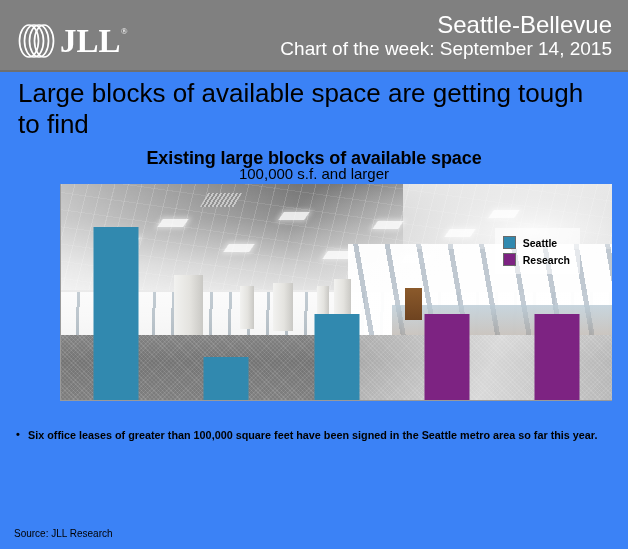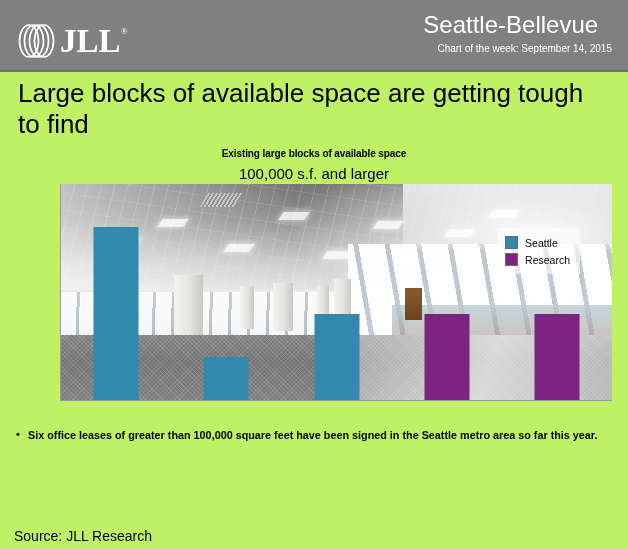--- a/index.html
+++ b/index.html
@@ -2,21 +2,21 @@
 <html><head>
 <meta charset="utf-8">
 <style>
   * { box-sizing: border-box; margin: 0; padding: 0; }
   html, body {
     width: 628px; height: 549px;
     background: #ffffff;
     font-family: "Liberation Sans", sans-serif;
     overflow: hidden;
   }
-  .page { position: relative; width: 628px; height: 549px; background: #bef264; }
+  .page { position: relative; width: 628px; height: 549px; background: #3b82f6; }
 
   
   .header {
     position: absolute; left: 0; top: 0; width: 628px; height: 70px;
     background: #808080;
   }
   .header-rule {
     position: absolute; left: 0; top: 70px; width: 628px; height: 2px;
     background: #6f6f6f;
   }
@@ -32,37 +32,37 @@
     position: relative;
   }
   .logo-word .tm {
     position: absolute; right: -7px; top: 2px;
     font-size: 9px; font-weight: 400;
   }
   .header-right {
     position: absolute; right: 16px; top: 12px;
     text-align: right; color: #ffffff;
   }
-  .header-title { font-size: 24px; line-height: 26px; font-weight: 400; text-align: center; }
-  .header-sub { font-size: 10px; line-height: 22px; font-weight: 400; margin-left: 28px; }
+  .header-title { font-size: 24px; line-height: 26px; font-weight: 400; }
+  .header-sub { font-size: 19px; line-height: 22px; font-weight: 400; margin-left: 28px; }
 
   
   .headline {
     position: absolute; left: 18px; top: 78px; width: 570px;
     font-size: 26px; line-height: 31px; color: #000;
     font-weight: 400;
   }
 
   
   .chart {
     position: absolute; left: 14px; top: 148px; width: 600px; height: 270px;
   }
   .chart-title {
     position: absolute; left: 0; top: 0; width: 600px; text-align: center;
-    font-size: 10px; font-weight: 700; color: #000;
+    font-size: 18px; font-weight: 700; color: #000;
     letter-spacing: -0.1px;
   }
   .chart-subtitle {
     position: absolute; left: 0; top: 17px; width: 600px; text-align: center;
     font-size: 15px; font-weight: 400; color: #000;
   }
 
   
   .plot {
     position: absolute; left: 46px; top: 36px; width: 552px; height: 216px;
@@ -176,38 +176,38 @@
     position: absolute; right: 32px; top: 44px;
     background: rgba(255,255,255,0.58);
     padding: 6px 10px 6px 8px;
   }
   .legend-row {
     display: flex; align-items: center; gap: 7px; height: 17px;
   }
   .legend-swatch {
     width: 13px; height: 13px; border: 1px solid #6a6a6a;
   }
-  .legend-label { font-size: 10.5px; font-weight: 400; color: #000; }
+  .legend-label { font-size: 10.5px; font-weight: 700; color: #000; }
 
   
   .bullets {
     position: absolute; left: 14px; top: 428px; width: 604px;
   }
   .bullet {
     position: relative; padding-left: 14px;
     font-size: 10.8px; line-height: 14.2px; color: #000;
     margin-bottom: 0px;
     font-weight: bold;
   }
   .bullet::before {
     content: "\2022"; position: absolute; left: 2px; top: -1px; font-size: 11px;
   }
   .source {
     position: absolute; left: 14px; top: 528px;
-    font-size: 14px; color: #000;
+    font-size: 10px; color: #000;
   }
 </style>
 </head>
 <body>
 
 <div class="page">
 
   <div class="header">
     <div class="logo">
       <span>

